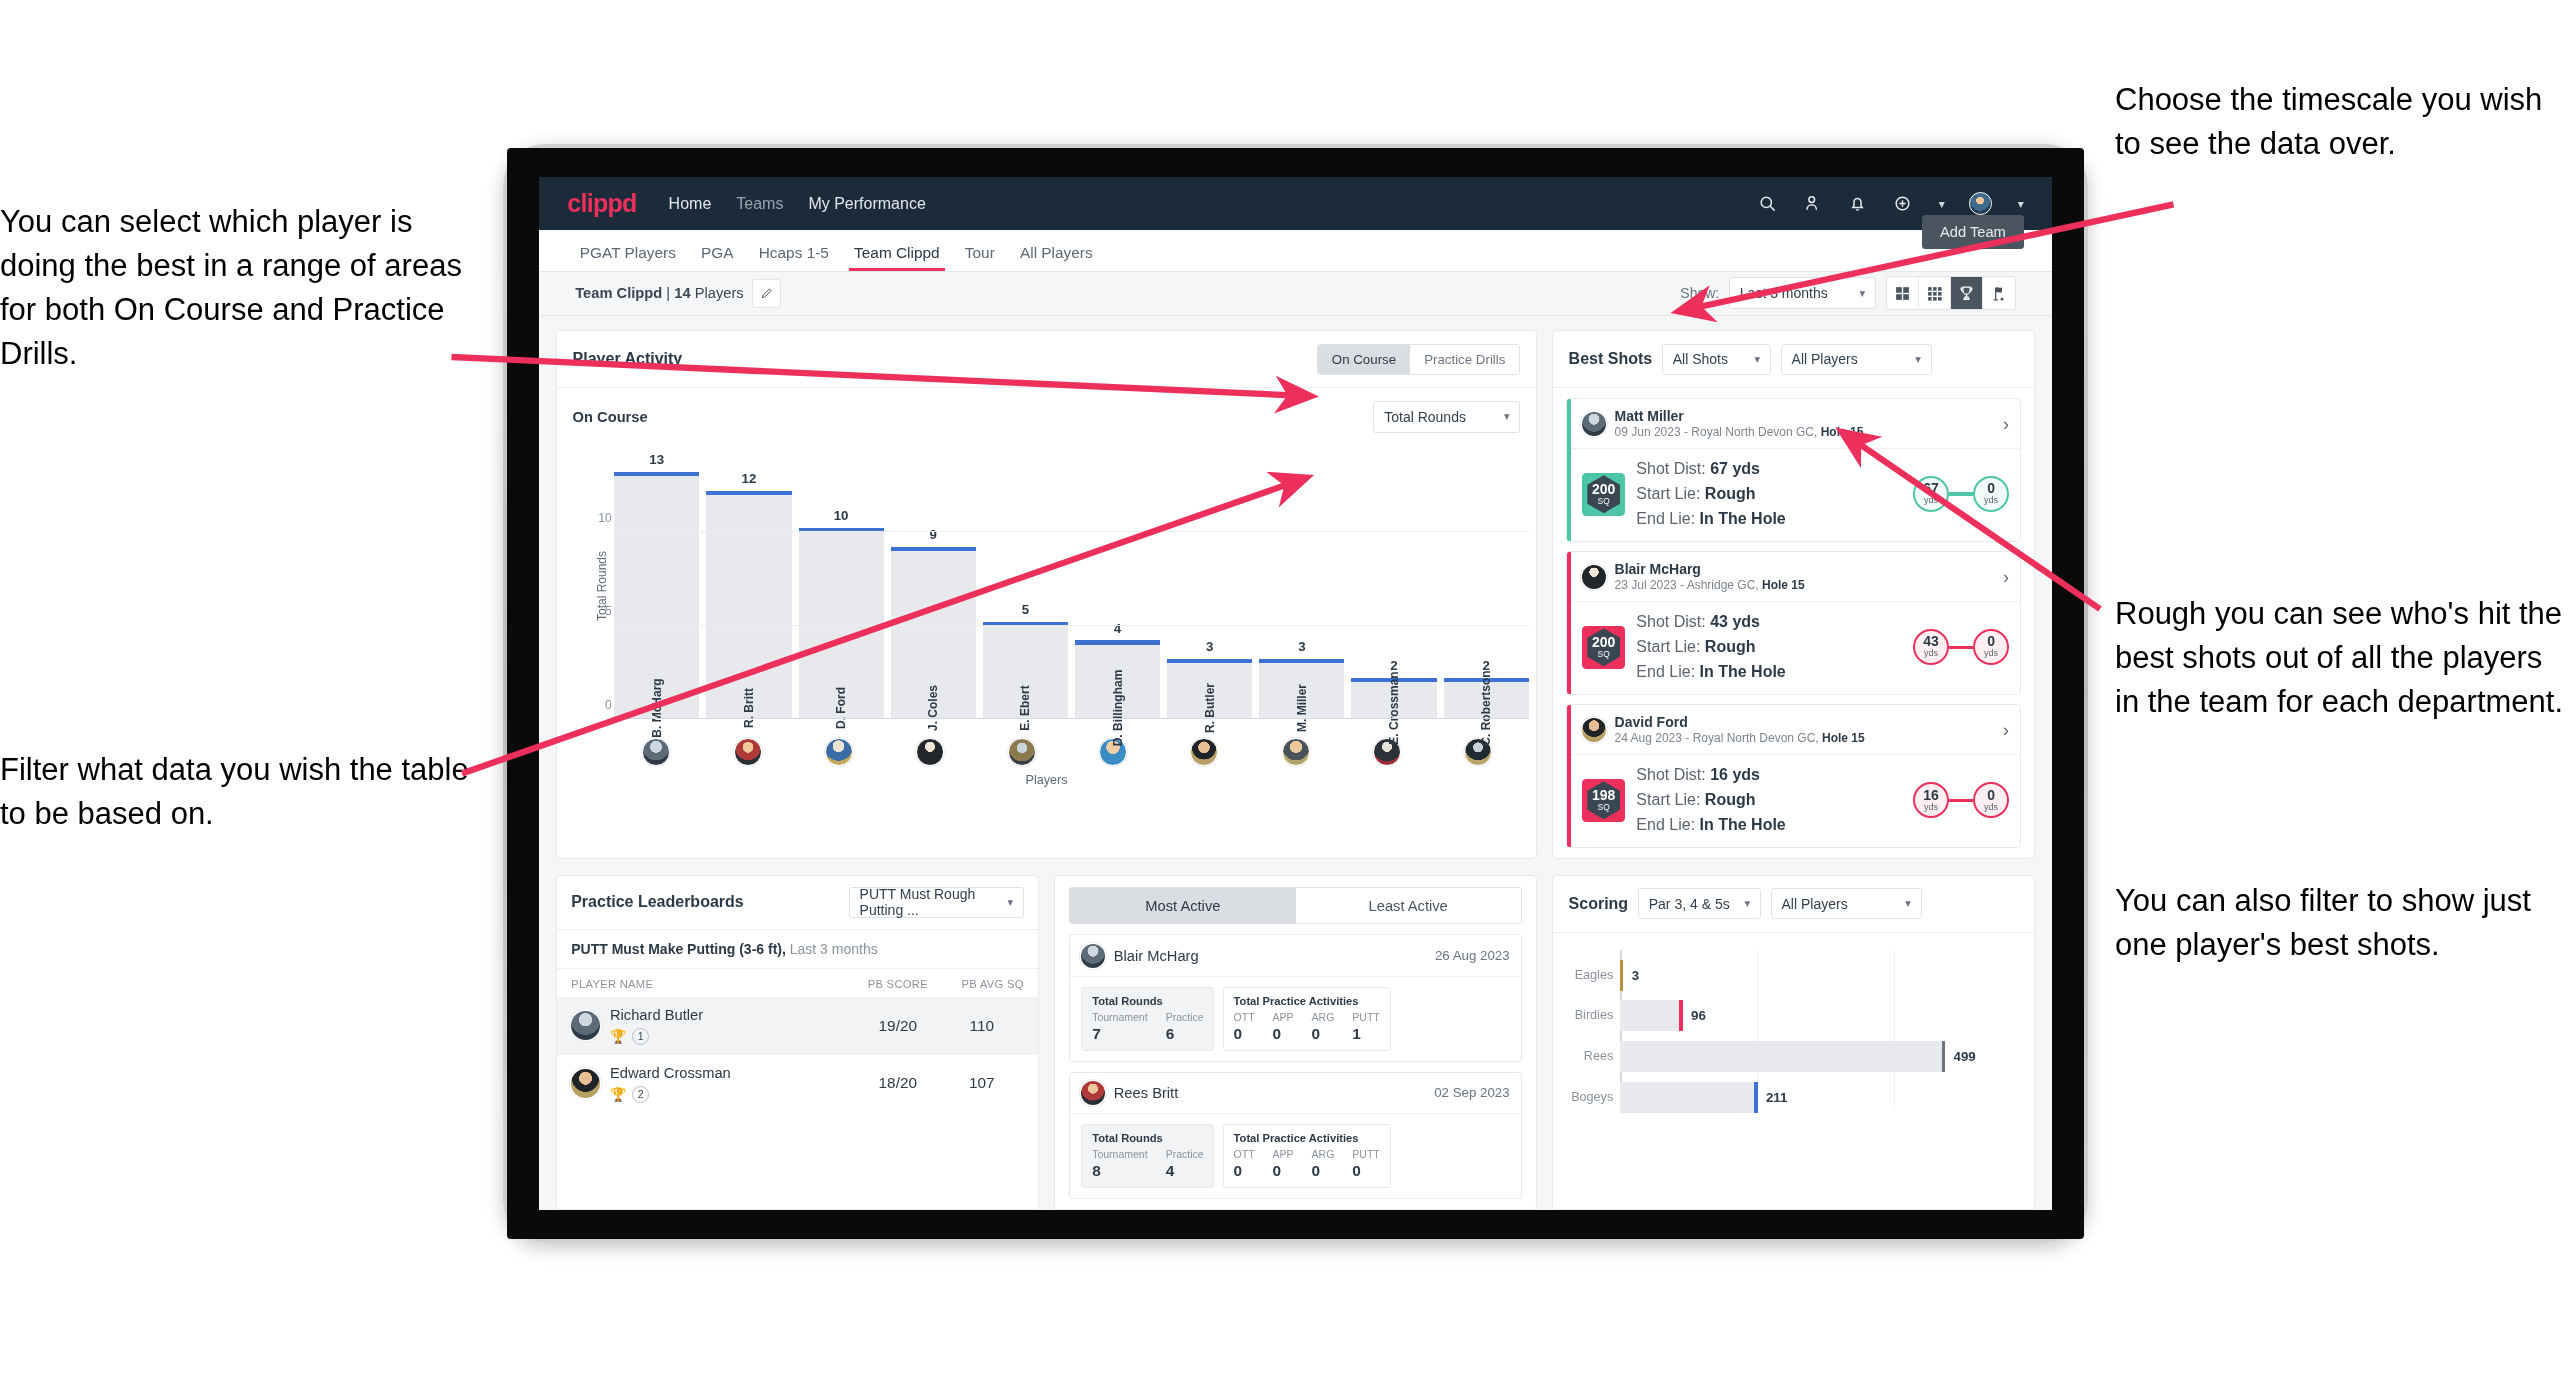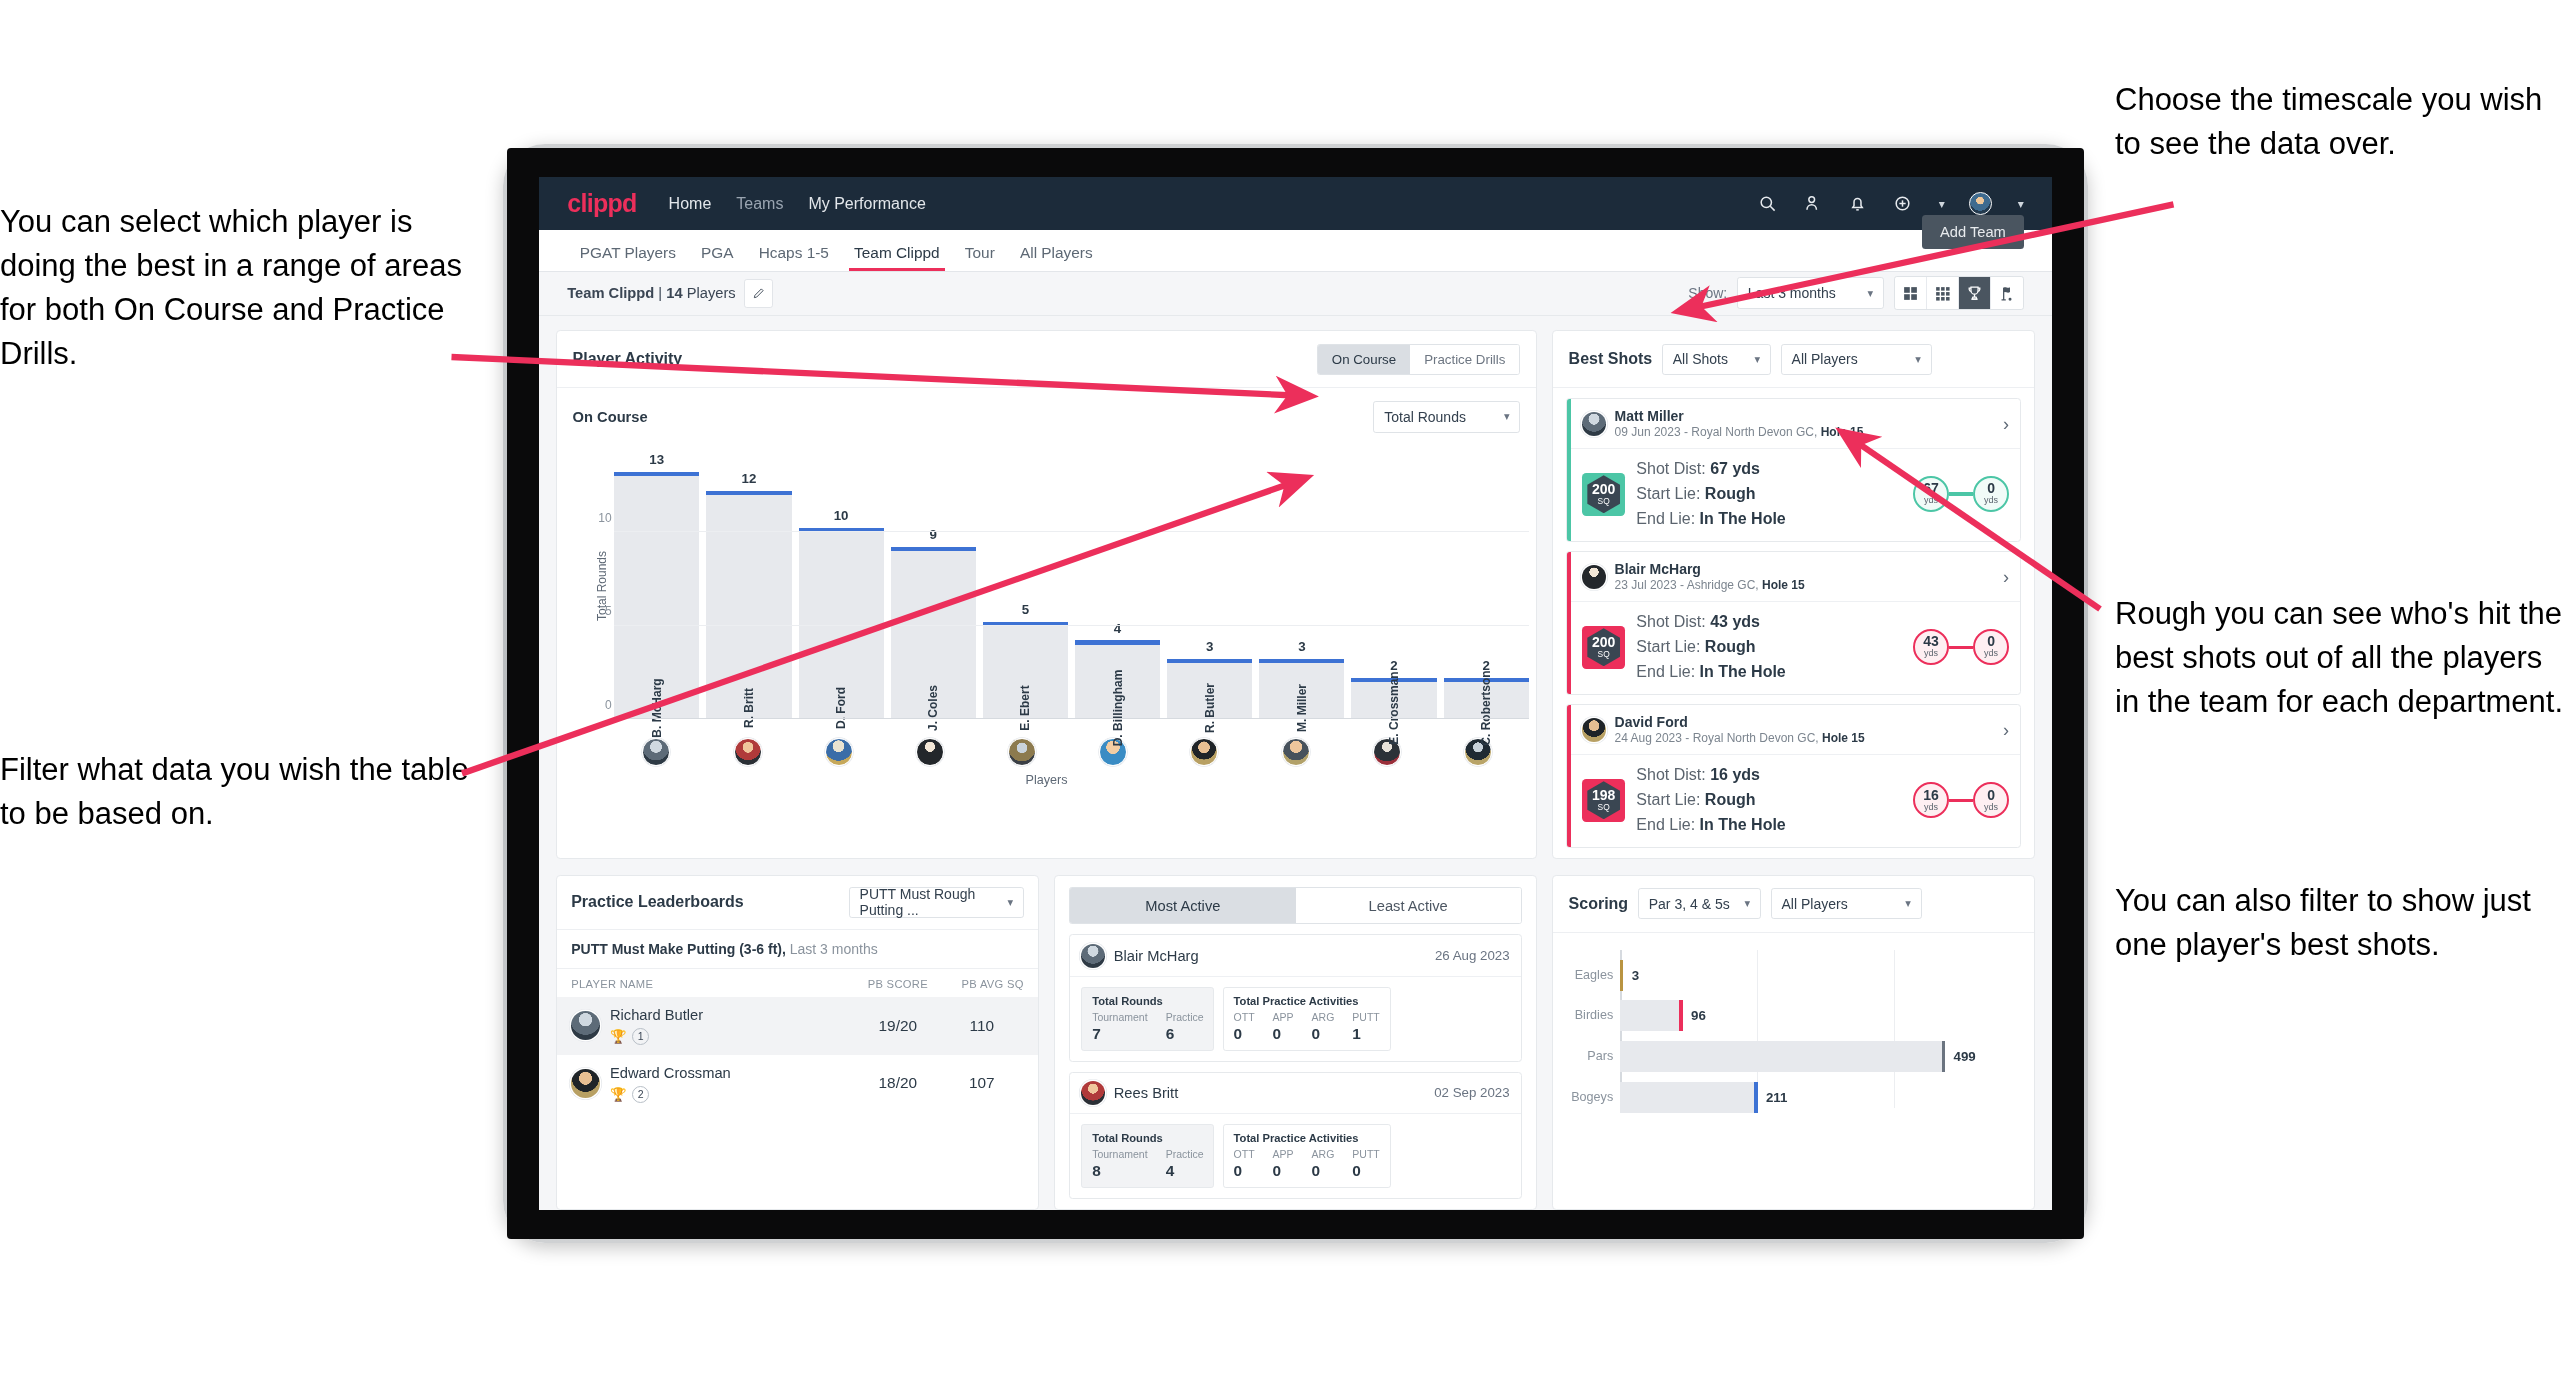--- a/index.html
+++ b/index.html
@@ -80,21 +80,21 @@
   .tab { font-size: 15.4px; color: #5d6874; padding: 0 12.6px 9px 12.6px; position: relative; }
   .tab.active { color: #2c3a47; font-weight: 400; }
   .tab.active:after { content:''; position:absolute; left:7px; right:7px; bottom:0; height:2.8px; background:#ec2f5b; z-index:2; }
   #addteam {
     position: absolute; right: 28px; top: -15.4px;
     background: #4a5560; color: #e8ebee; font-size: 14.7px;
     padding: 9px 18px; border-radius: 3.5px;
   }
 
   
-  #subbar { height: 45px; background: #f5f6f8; display:flex; align-items:center; padding: 0 28px; border-bottom:0.7px solid #e6e9ec;}
+  #subbar { height: 45px; background: #f5f6f8; display:flex; align-items:center; padding: 0 36px; border-bottom:0.7px solid #e6e9ec;}
   #teamlabel { font-size: 14.7px; color:#3b4654; }
   #teamlabel b { font-weight: 700; }
   #editbtn { width: 29px; height: 29px; background:#fff; border:0.7px solid #e2e5e9; border-radius:2.8px; margin-left:8.4px;
              display:flex; align-items:center; justify-content:center; }
   #editbtn svg { width: 14px; height: 14px; stroke:#3b4654; fill:none; stroke-width:1.6;}
   .sub-right { margin-left:auto; display:flex; align-items:center; gap: 9.8px;}
   #showlbl { font-size: 14px; color:#6a7482; }
   #showsel { width: 147px; height: 32px; background:#fff; border:0.7px solid #dfe3e7; border-radius:2.8px;
              display:flex; align-items:center; justify-content:space-between; padding: 0 9.8px; font-size:14px; color:#33404e;}
   .caret { color:#6a7482; font-size:11.2px;}
@@ -761,21 +761,21 @@
                   <div class="sc-cap" style="left:calc(0.9% - 3.5px);background:#b99441"></div>
                   <div class="sc-val" style="left:calc(0.9% + 8.4px)">3</div>
                 </div>
                 <div class="sc-row" style="top: 50px; width: 100%;">
                   <div class="sc-lab">Birdies</div>
                   <div class="sc-bar" style="width:17.142857142857142%"></div>
                   <div class="sc-cap" style="left:calc(17.142857142857142% - 3.5px);background:#ec2f5b"></div>
                   <div class="sc-val" style="left:calc(17.142857142857142% + 8.4px)">96</div>
                 </div>
                 <div class="sc-row" style="top: 91px; width: 100%;">
-                  <div class="sc-lab">Pars</div>
+                  <div class="sc-lab">Rees</div>
                   <div class="sc-bar" style="width:89.10714285714286%"></div>
                   <div class="sc-cap" style="left:calc(89.10714285714286% - 3.5px);background:#6b7480"></div>
                   <div class="sc-val" style="left:calc(89.10714285714286% + 8.4px)">499</div>
                 </div>
                 <div class="sc-row" style="top: 132px; width: 100%;">
                   <div class="sc-lab">Bogeys</div>
                   <div class="sc-bar" style="width:37.67857142857143%"></div>
                   <div class="sc-cap" style="left:calc(37.67857142857143% - 3.5px);background:#3d72d4"></div>
                   <div class="sc-val" style="left:calc(37.67857142857143% + 8.4px)">211</div>
                 </div>

